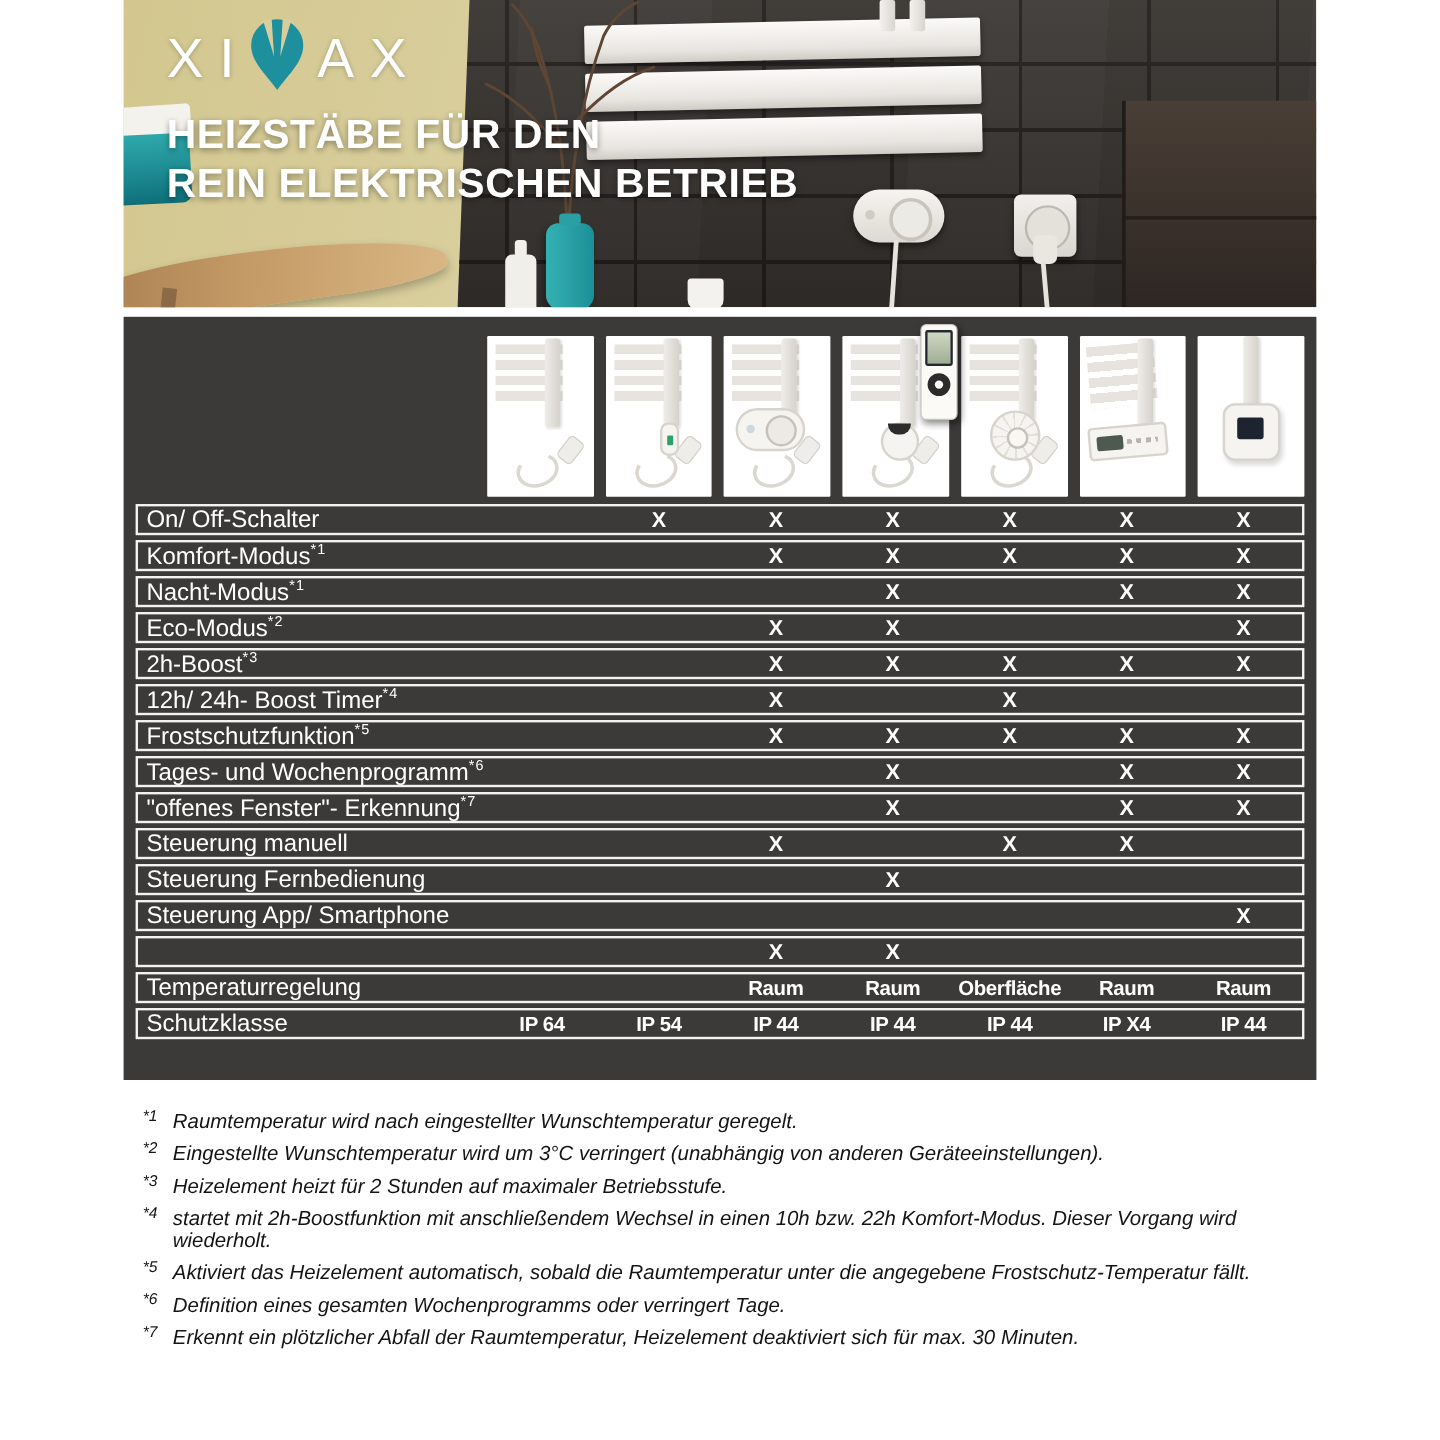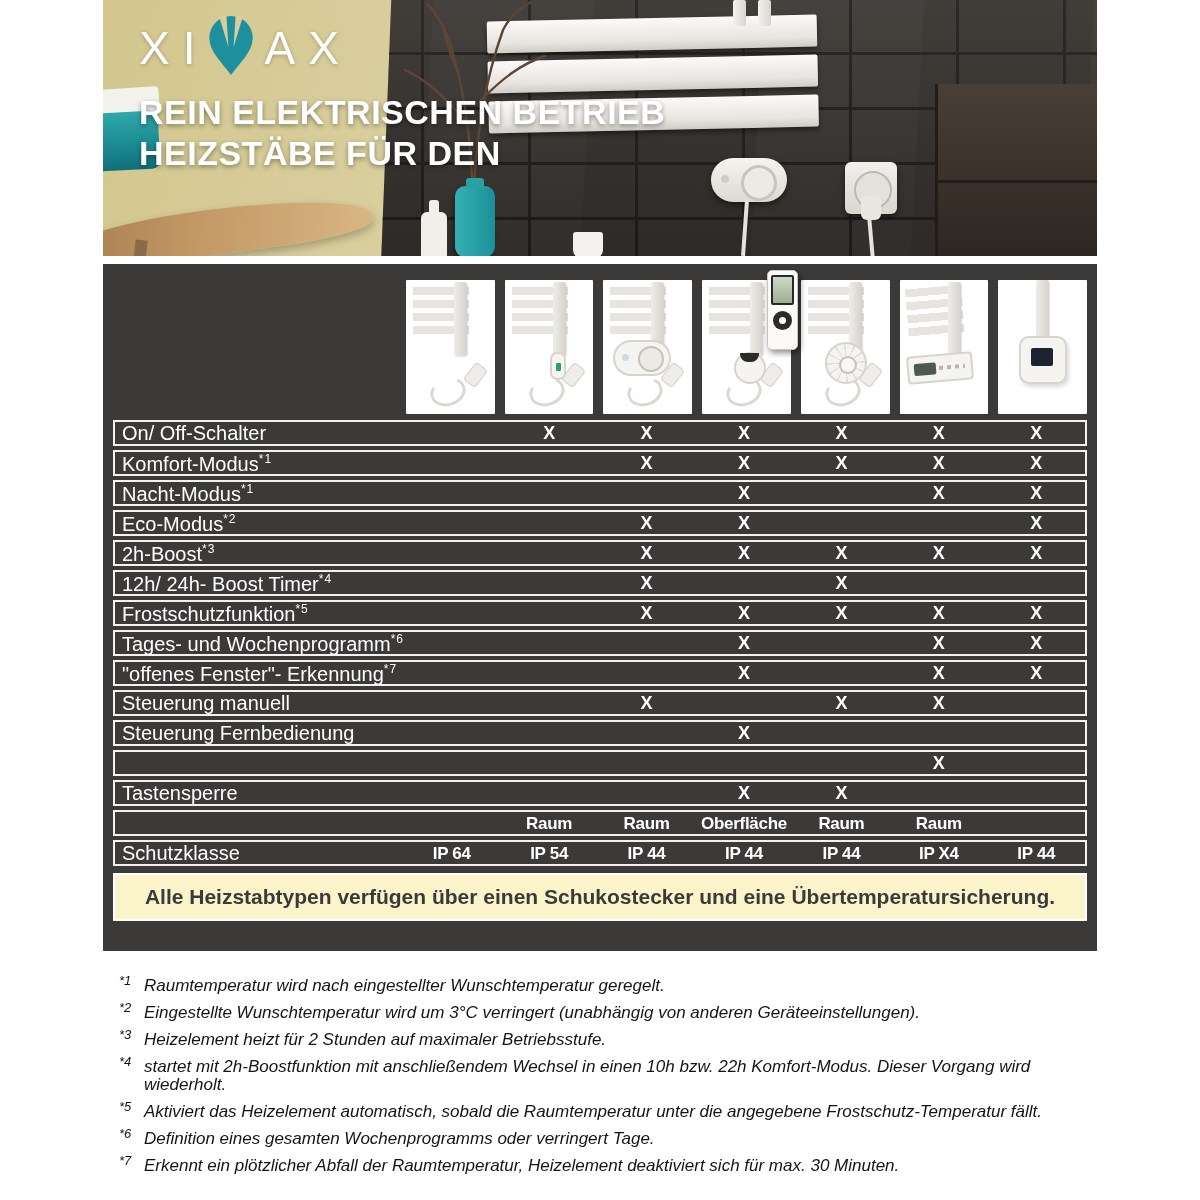--- a/index.html
+++ b/index.html
@@ -165,22 +165,22 @@
       <div class="logo">
         <span>XI</span>
         <svg width="54" height="62" viewBox="0 0 100 120">
           <path d="M50 118 C29 90 8 72 8 46 A42 42 0 1 1 92 46 C92 72 71 90 50 118 Z" fill="#1e8f9c"></path>
           <path d="M27 5 L41 2 L45 64 Z" fill="#d8cd9c"></path>
           <path d="M73 5 L59 2 L55 64 Z" fill="#d8cd9c"></path>
         </svg>
         <span>AX</span>
       </div>
       <div class="h-title">
+        <div>HEIZSTÄBE FÜR DEN</div>
         <div>REIN ELEKTRISCHEN BETRIEB</div>
-        <div>HEIZSTÄBE FÜR DEN</div>
       </div>
     </div>
   </div>
 
   <div class="table-wrap">
     <div class="cols" id="img-row">
       <div class="col-cell"></div>
     <div class="col-cell">
           <div class="img-box v1">
             <div class="rungs"></div>
@@ -348,59 +348,59 @@
           <div class="row-label">Steuerung Fernbedienung</div>
           <div class="t-cell"></div>
           <div class="t-cell"></div>
           <div class="t-cell"></div>
           <div class="t-cell">X</div>
           <div class="t-cell"></div>
           <div class="t-cell"></div>
           <div class="t-cell"></div>
         </div>
         <div class="t-row">
-          <div class="t-cell"></div>
-          <div class="t-cell"></div>
-          <div class="t-cell"></div>
-          <div class="t-cell"></div>
-          <div class="t-cell"></div>
-          <div class="t-cell"></div>
-          <div class="t-cell">X</div>
-        </div>
-        <div class="t-row">
-          <div class="row-label">Tastensperre</div>
-          <div class="t-cell"></div>
-          <div class="t-cell"></div>
-          <div class="t-cell"></div>
-          <div class="t-cell">X</div>
-          <div class="t-cell">X</div>
-          <div class="t-cell"></div>
-          <div class="t-cell"></div>
-        </div>
-        <div class="t-row">
+          <div class="row-label">Steuerung App/ Smartphone</div>
+          <div class="t-cell"></div>
+          <div class="t-cell"></div>
+          <div class="t-cell"></div>
+          <div class="t-cell"></div>
+          <div class="t-cell"></div>
+          <div class="t-cell"></div>
+          <div class="t-cell">X</div>
+        </div>
+        <div class="t-row">
+          <div class="t-cell"></div>
+          <div class="t-cell"></div>
+          <div class="t-cell"></div>
+          <div class="t-cell">X</div>
+          <div class="t-cell">X</div>
+          <div class="t-cell"></div>
+          <div class="t-cell"></div>
+        </div>
+        <div class="t-row">
+          <div class="row-label">Temperaturregelung</div>
           <div class="t-cell"></div>
           <div class="t-cell"></div>
           <div class="t-cell small">Raum</div>
           <div class="t-cell small">Raum</div>
           <div class="t-cell small">Oberfläche</div>
           <div class="t-cell small">Raum</div>
           <div class="t-cell small">Raum</div>
         </div>
         <div class="t-row">
           <div class="row-label">Schutzklasse</div>
           <div class="t-cell small">IP 64</div>
           <div class="t-cell small">IP 54</div>
           <div class="t-cell small">IP 44</div>
           <div class="t-cell small">IP 44</div>
           <div class="t-cell small">IP 44</div>
           <div class="t-cell small">IP X4</div>
           <div class="t-cell small">IP 44</div>
         </div>
       </div>
-    <div class="banner">Alle Heizstabtypen verfügen über einen Schukostecker und eine Übertemperatursicherung.</div>
   </div>
 
   <div class="footnotes" id="footnotes">
       <div class="fn-line">
         <span class="fn-marker">*1</span>
         <div class="fn-text">
           <div>Raumtemperatur wird nach eingestellter Wunschtemperatur geregelt.</div>
         </div>
       </div>
       <div class="fn-line">

